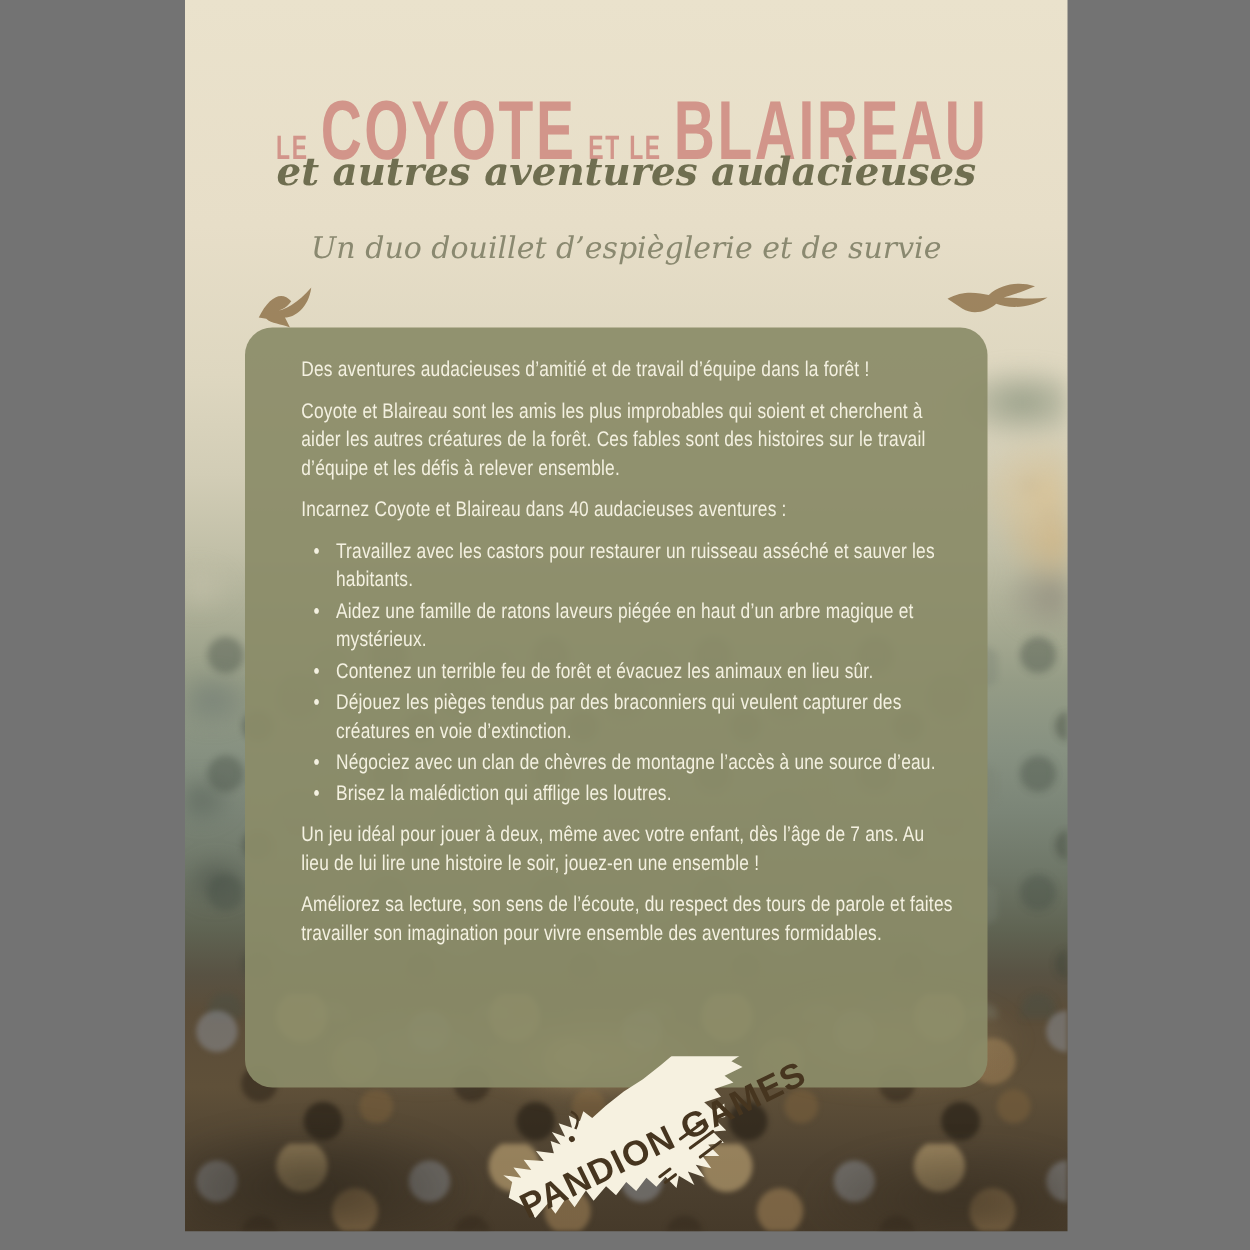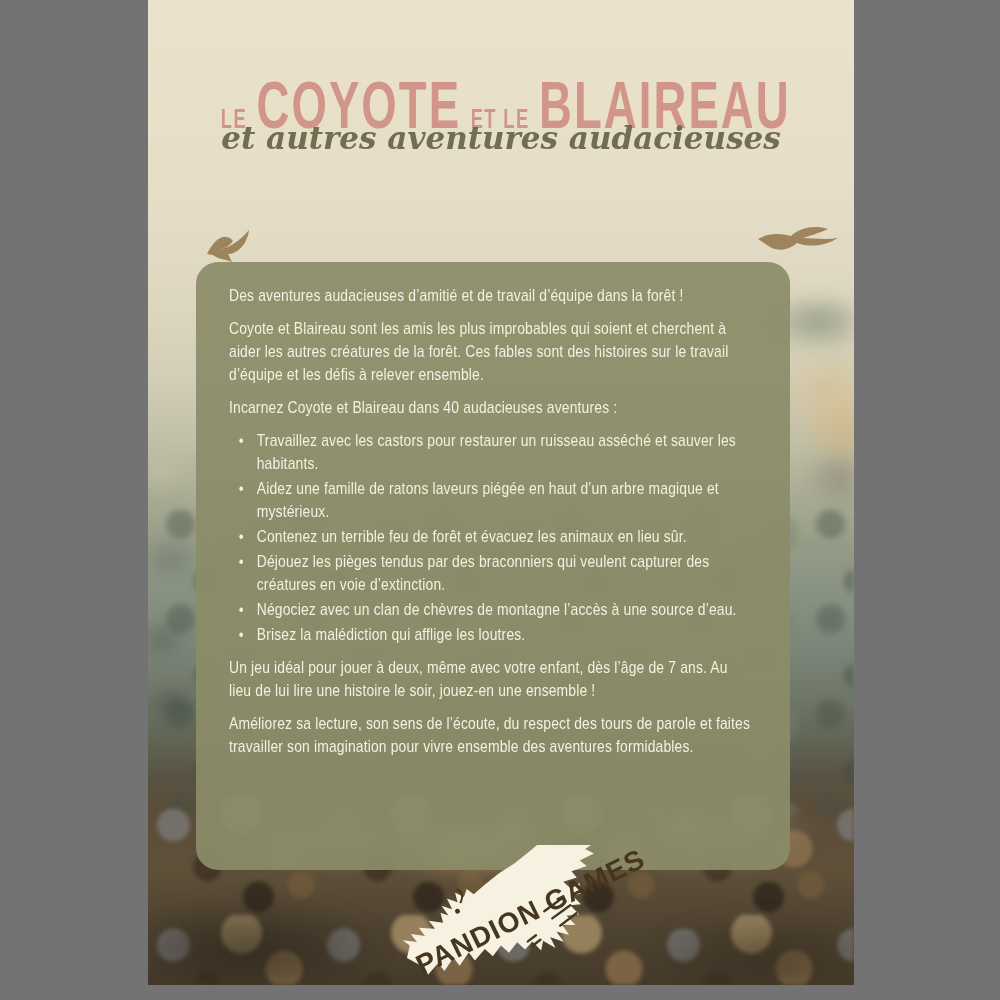--- a/index.html
+++ b/index.html
@@ -75,21 +75,21 @@
     position:absolute;left:0;top:184px;width:100%;text-align:center;
     font-family:"DejaVu Serif", serif;font-style:italic;
     font-size:24px;color:#8a8970;
   }
   .bird{position:absolute;opacity:.8;}
   .bird-left{left:55px;top:222px;}
   .bird-right{left:608px;top:220px;}
   .panel{
     position:absolute;left:48px;top:262px;width:594px;height:608px;
     border-radius:22px;background:rgba(139,140,104,.93);
-    box-sizing:border-box;padding:22px 0 0 33px;overflow:hidden;
+    box-sizing:border-box;padding:22px 0 0 45px;overflow:hidden;
   }
   .panel-text{
     width:640px;transform:scaleX(.816);transform-origin:left top;
     font-size:17px;line-height:23px;color:#f4f1e1;letter-spacing:.2px;
   }
   .panel-text p{margin:0 0 10px 0;}
   .panel-text ul{list-style:none;margin:0 0 10px 12px;padding:0;}
   .panel-text li{padding-left:22px;margin:0 0 2px 0;}
   .panel-text li::before{content:"\2022";display:inline-block;width:22px;margin-left:-22px;}
   .logo{position:absolute;left:247px;top:845px;width:250px;height:155px;}
@@ -105,20 +105,21 @@
     <div class="forest"></div>
     <div class="forest-patches"></div>
 
     <h1 class="title">
       <span class="small">LE</span>
       <span class="big">COYOTE</span>
       <span class="small">ET LE</span>
       <span class="big">BLAIREAU</span>
     </h1>
     <div class="subtitle">et autres aventures audacieuses</div>
+    <div class="tagline">Un duo douillet d’espièglerie et de survie</div>
 
     <svg class="bird bird-left" width="60" height="42" viewBox="0 0 60 42">
       <path d="M4,32 C12,16 22,10 30,19 C26,25 20,27 16,27 C24,27 36,20 46,8 C44,24 33,32 25,32 L29,40 C22,37 14,37 10,33 Z" fill="#8d6f46"></path>
     </svg>
     <svg class="bird bird-right" width="90" height="36" viewBox="0 0 90 36">
       <path d="M2,19 C14,12 26,14 35,16 C45,7 59,5 72,9 C61,14 53,16 47,18 C58,18 70,20 82,18 C68,27 51,27 41,23 C33,30 22,32 14,27 Z" fill="#8d6f46"></path>
     </svg>
 
     <div class="panel">
       <div class="panel-text">

